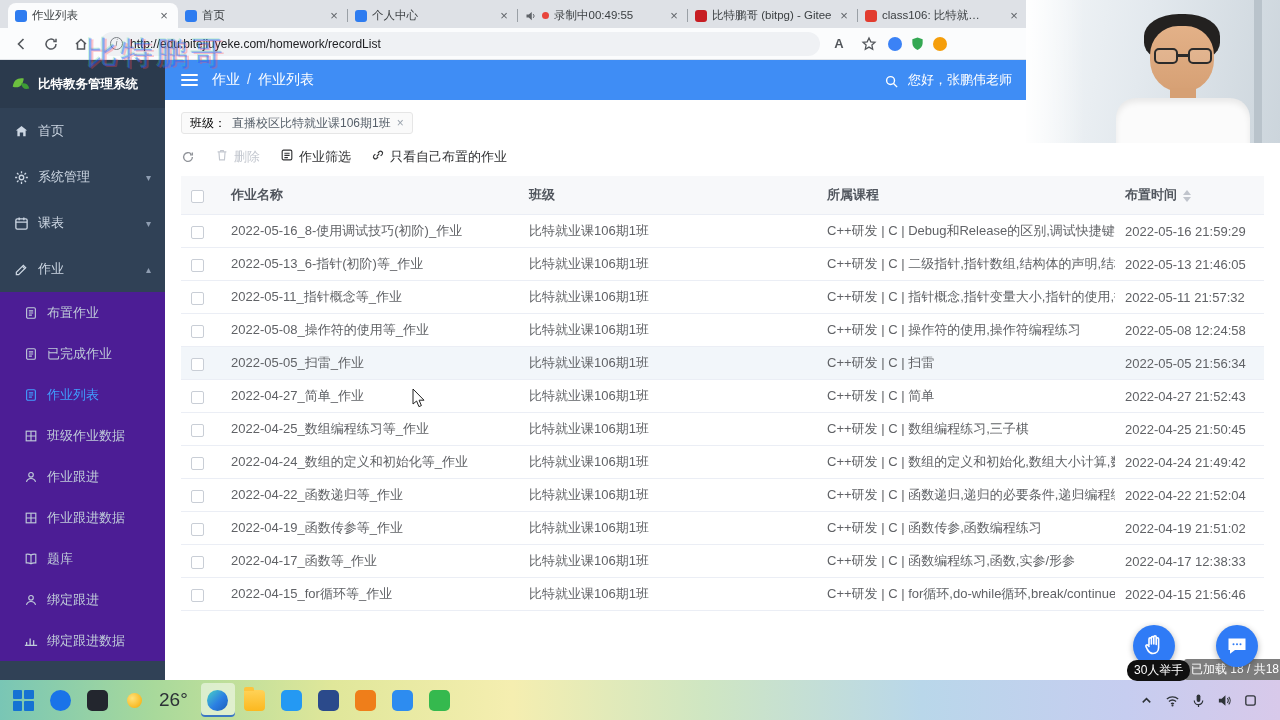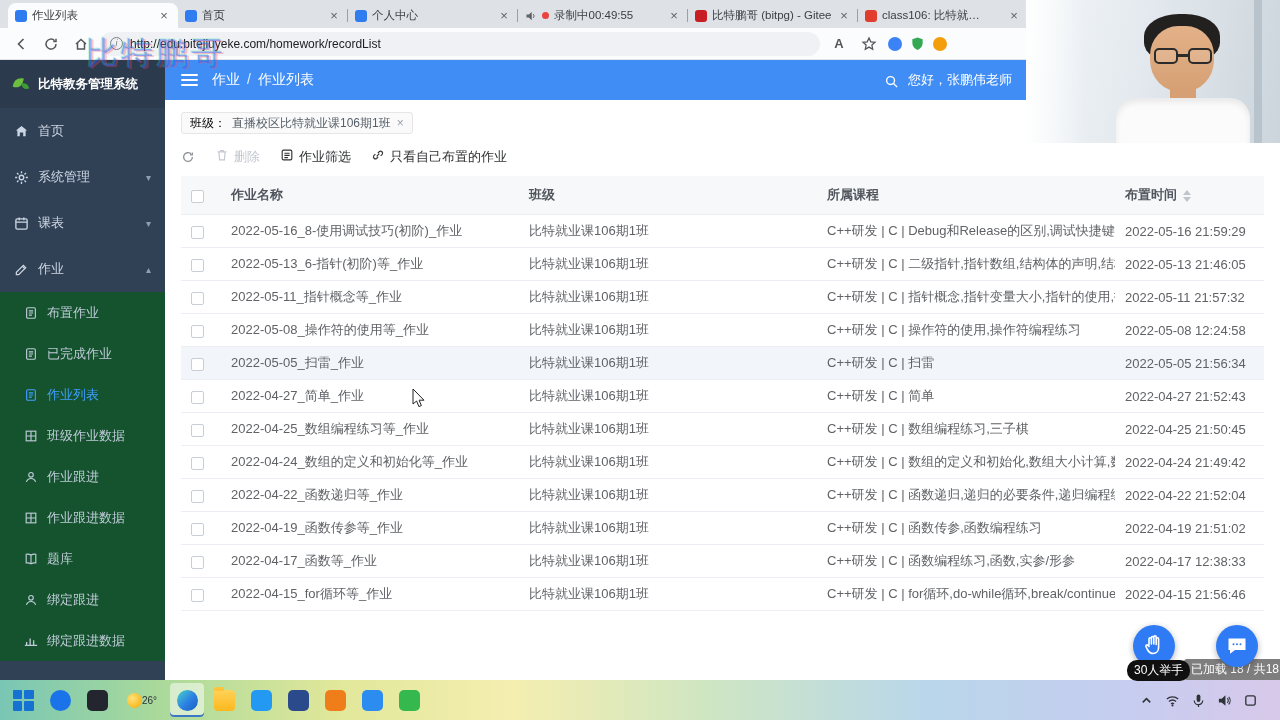--- a/index.html
+++ b/index.html
@@ -37,21 +37,21 @@
   .sidebar{position:absolute;left:0;top:60px;width:165px;bottom:40px;background:#304156;color:#bfcbd9;font-size:13px;z-index:4}
   .logo{height:48px;display:flex;align-items:center;gap:6px;padding:0 10px;background:#2b3a4d}
   .leaf{width:22px;height:22px;flex:none}
   .leaf svg{display:block;width:100%;height:100%}
   .logo-text{color:#fff;font-weight:bold;font-size:12.5px;white-space:nowrap}
   .nav-item{height:46px;display:flex;align-items:center;gap:9px;padding:0 14px;color:#cdd7e3;cursor:pointer}
   .nav-item .nav-label{flex:1}
   .nav-arrow{font-size:10px;color:#8e9db1}
   .nav-ic{width:15px;height:15px;flex:none;color:#cdd7e3}
   .nav-ic svg{display:block;width:100%;height:100%}
-  .subnav{background:#14532d}
+  .subnav{background:#4c1d95}
   .sub-item{height:41px;display:flex;align-items:center;gap:9px;padding:0 14px 0 24px;color:#bfcbd9;cursor:pointer}
   .sub-item .nav-ic{width:14px;height:14px;color:#bfcbd9}
   .sub-item.active,.sub-item.active .nav-ic{color:#409eff}
 
   
   .main{position:absolute;left:165px;top:60px;right:0;bottom:40px;background:#fff;overflow:hidden;z-index:3}
   .appheader{height:40px;background:#3f8df5;display:flex;align-items:center;gap:14px;padding:0 268px 0 16px;color:#fff}
   .hamburger{display:flex;flex-direction:column;gap:3px;width:17px}
   .hamburger i{height:2px;background:#fff;border-radius:1px}
   .breadcrumb{font-size:14px}
@@ -90,21 +90,21 @@
   .tb-group{display:flex;align-items:center;gap:3px}
   .tb-app{width:34px;height:34px;display:flex;align-items:center;justify-content:center;border-radius:4px;cursor:pointer}
   .tb-app.active{background:rgba(255,255,255,.5);box-shadow:inset 0 -2px 0 #3b77c2}
   .tb-ic{width:21px;height:21px;display:block}
   .shape-circle{border-radius:50%}
   .shape-square{border-radius:5px}
   .shape-win{display:grid;grid-template-columns:1fr 1fr;grid-template-rows:1fr 1fr;gap:2px}
   .shape-win i{background:#1572d3;border-radius:1px}
   .shape-folder{position:relative;background:linear-gradient(#ffd257,#fcb81f);border-radius:2px 4px 4px 4px}
   .shape-folder::before{content:'';position:absolute;top:-3px;left:0;width:10px;height:4px;background:#fcc43e;border-radius:2px 2px 0 0}
-  .weather{display:flex;align-items:center;gap:0;padding:0 10px;font-size:10px;color:#2c3136;height:34px;border-radius:4px}
+  .weather{display:flex;align-items:center;gap:17px;padding:0 10px;font-size:19px;color:#2c3136;height:34px;border-radius:4px}
   .sun{width:15px;height:15px;border-radius:50%;background:radial-gradient(circle at 35% 35%,#ffe27a,#f6a800)}
   .tray{margin-left:auto;display:flex;align-items:center;gap:11px;padding-right:16px;color:#2e3338}
   .tray-ic{width:15px;height:15px;display:block;cursor:pointer}
   .tray-ic svg{display:block;width:100%;height:100%}
 
   
   .webcam{position:absolute;top:0;right:0;width:254px;height:143px;z-index:50;overflow:hidden;
     background:linear-gradient(100deg,#f4f7f9 0%,#e3e9ee 45%,#ccd5dc 100%)}
   .wc-light{position:absolute;left:0;top:0;width:58px;height:143px;background:linear-gradient(90deg,rgba(255,255,255,.95),rgba(255,255,255,0))}
   .wc-frame{position:absolute;right:18px;top:0;width:8px;height:143px;background:#b9c3cb}

